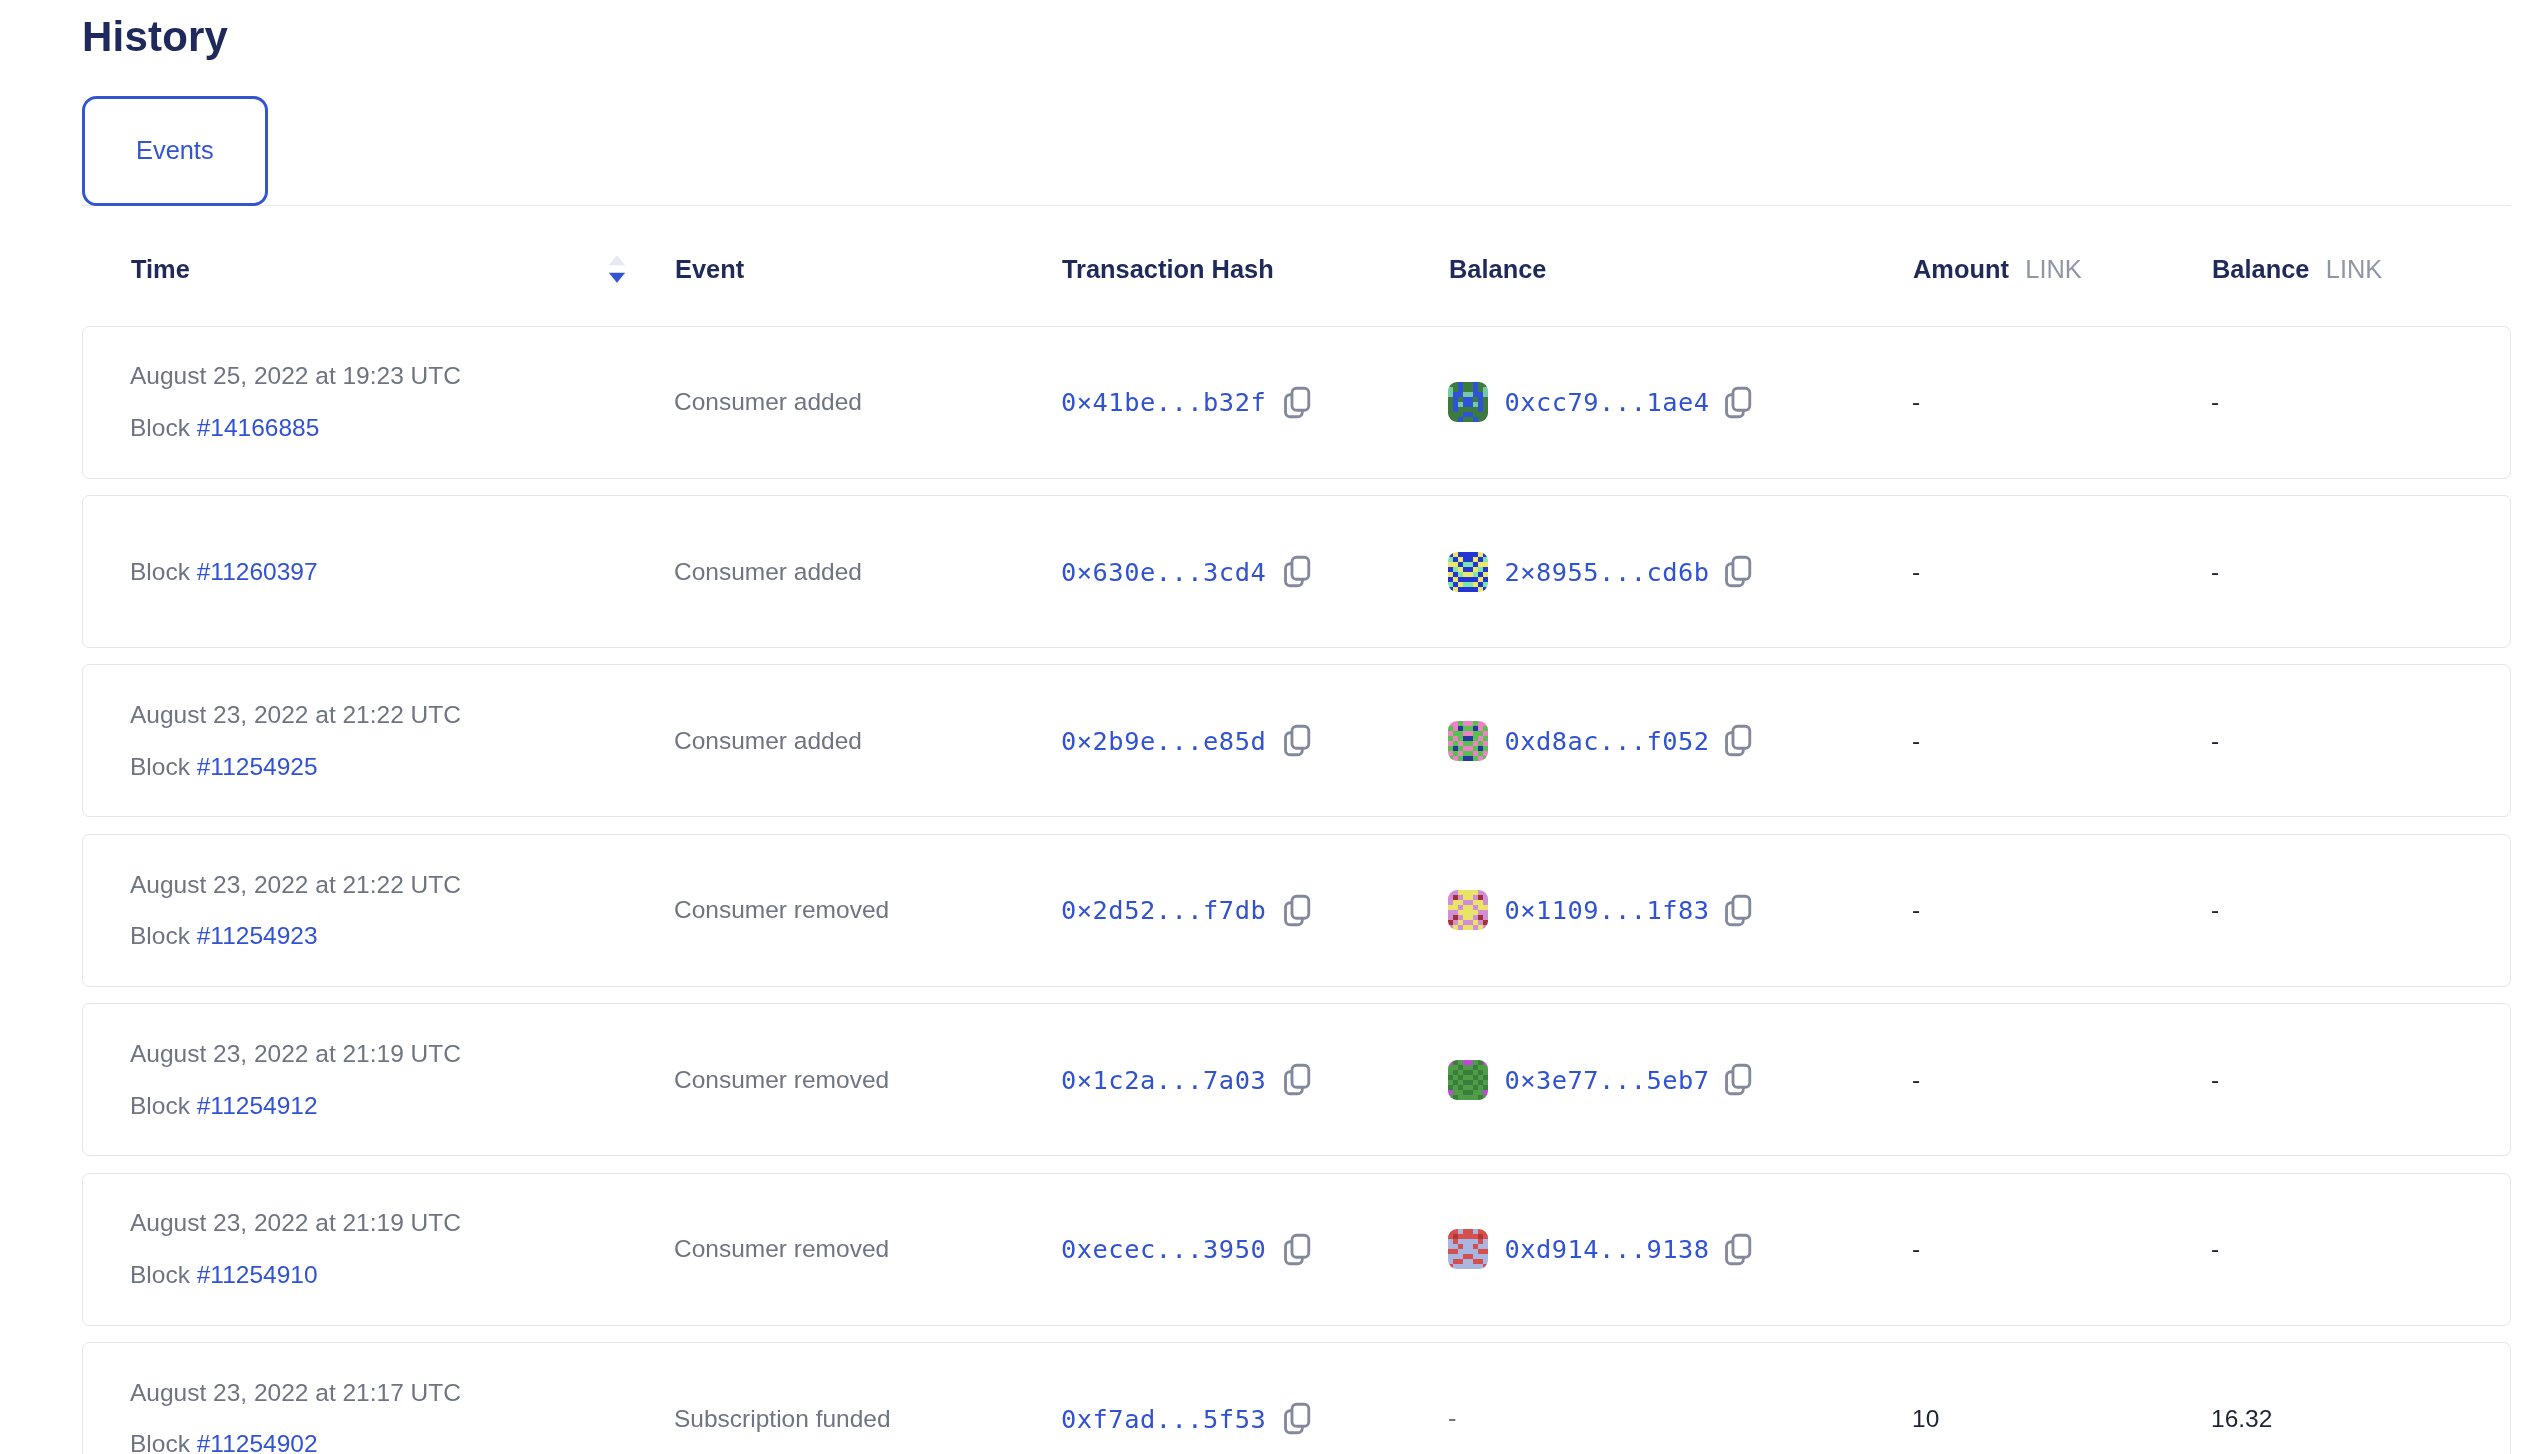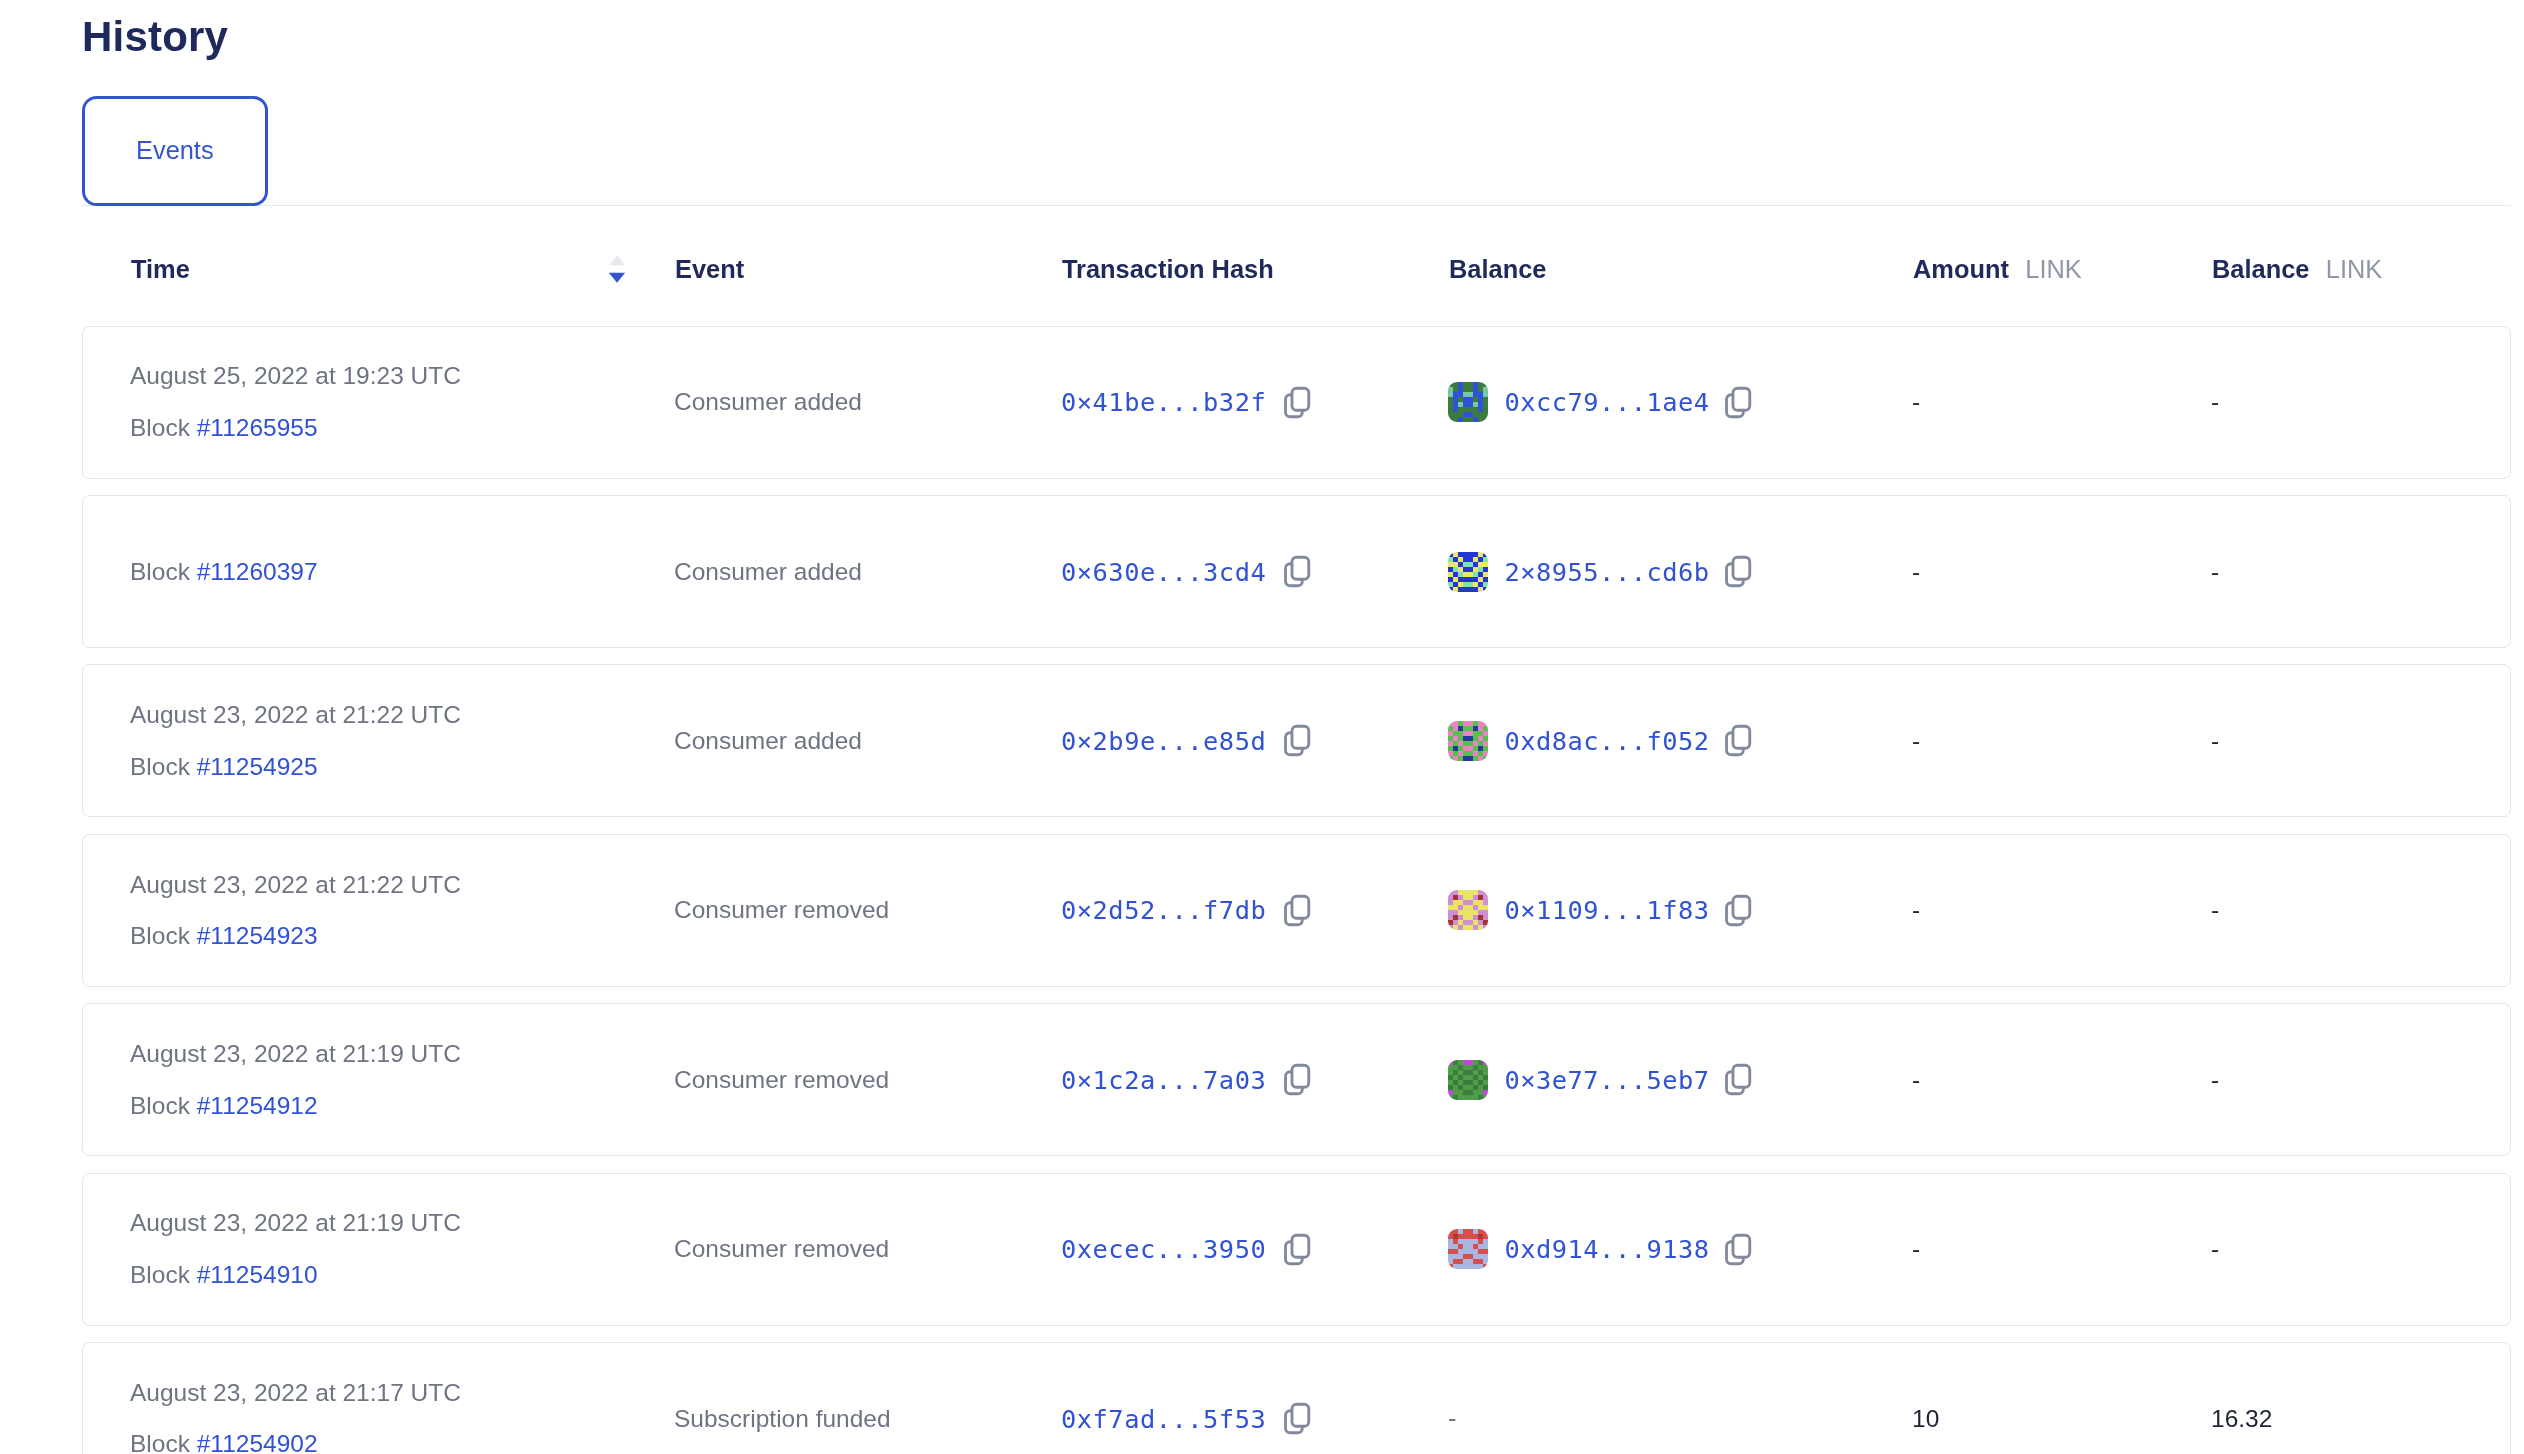--- a/index.html
+++ b/index.html
@@ -92,21 +92,21 @@
       <span class="unit">LINK</span>
     </div>
   </div>
 
   <div id="rows">
   <div class="card grid">
     <div class="cell time-cell">
       <div class="date">August 25, 2022 at 19:23 UTC</div>
       <div class="blockline">
         <span class="gray">Block</span>
-        <a class="link">#11265955</a>
+        <a class="link">#14166885</a>
       </div>
     </div>
     <div class="cell">
       <span class="gray">Consumer added</span>
     </div>
     <div class="cell txc">
       <a class="hash">0×41be...b32f</a>
       <span class="copy">
         <svg width="31" height="35" viewBox="0 0 24 27">
           <rect x="3.5" y="7.5" width="13" height="17" rx="3.5" fill="#ffffff" stroke="#82899c" stroke-width="2.2"></rect>

